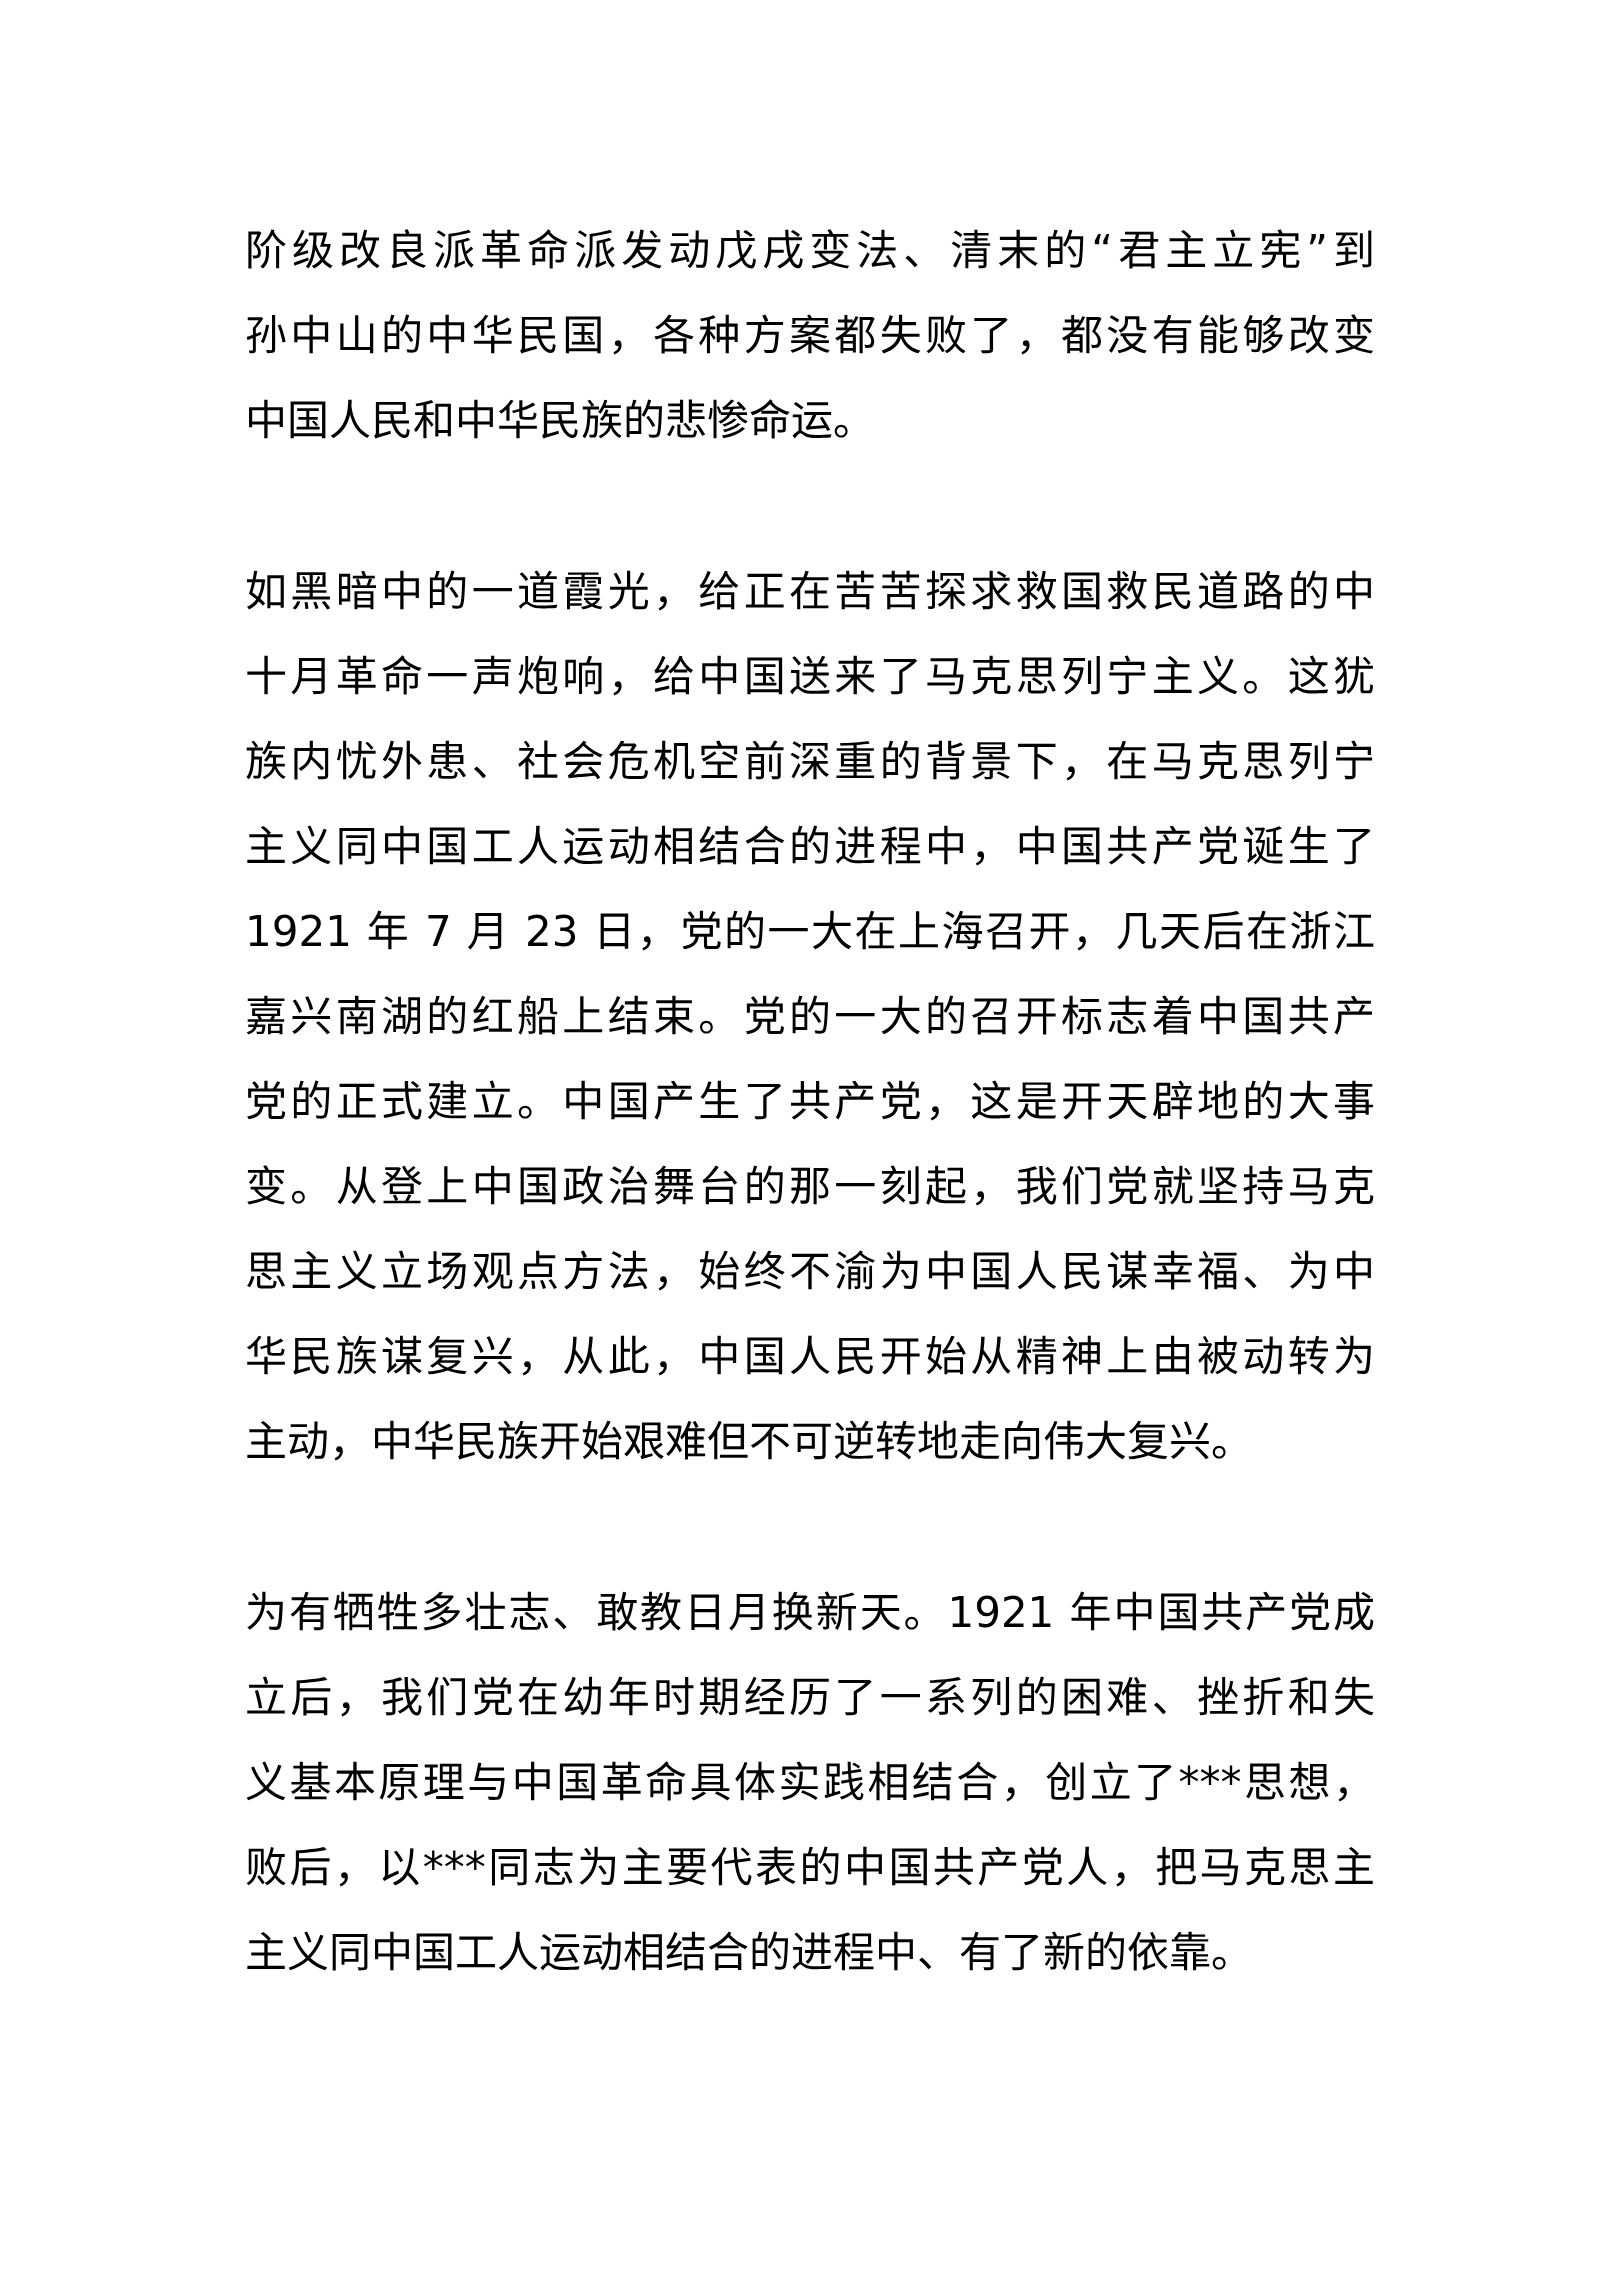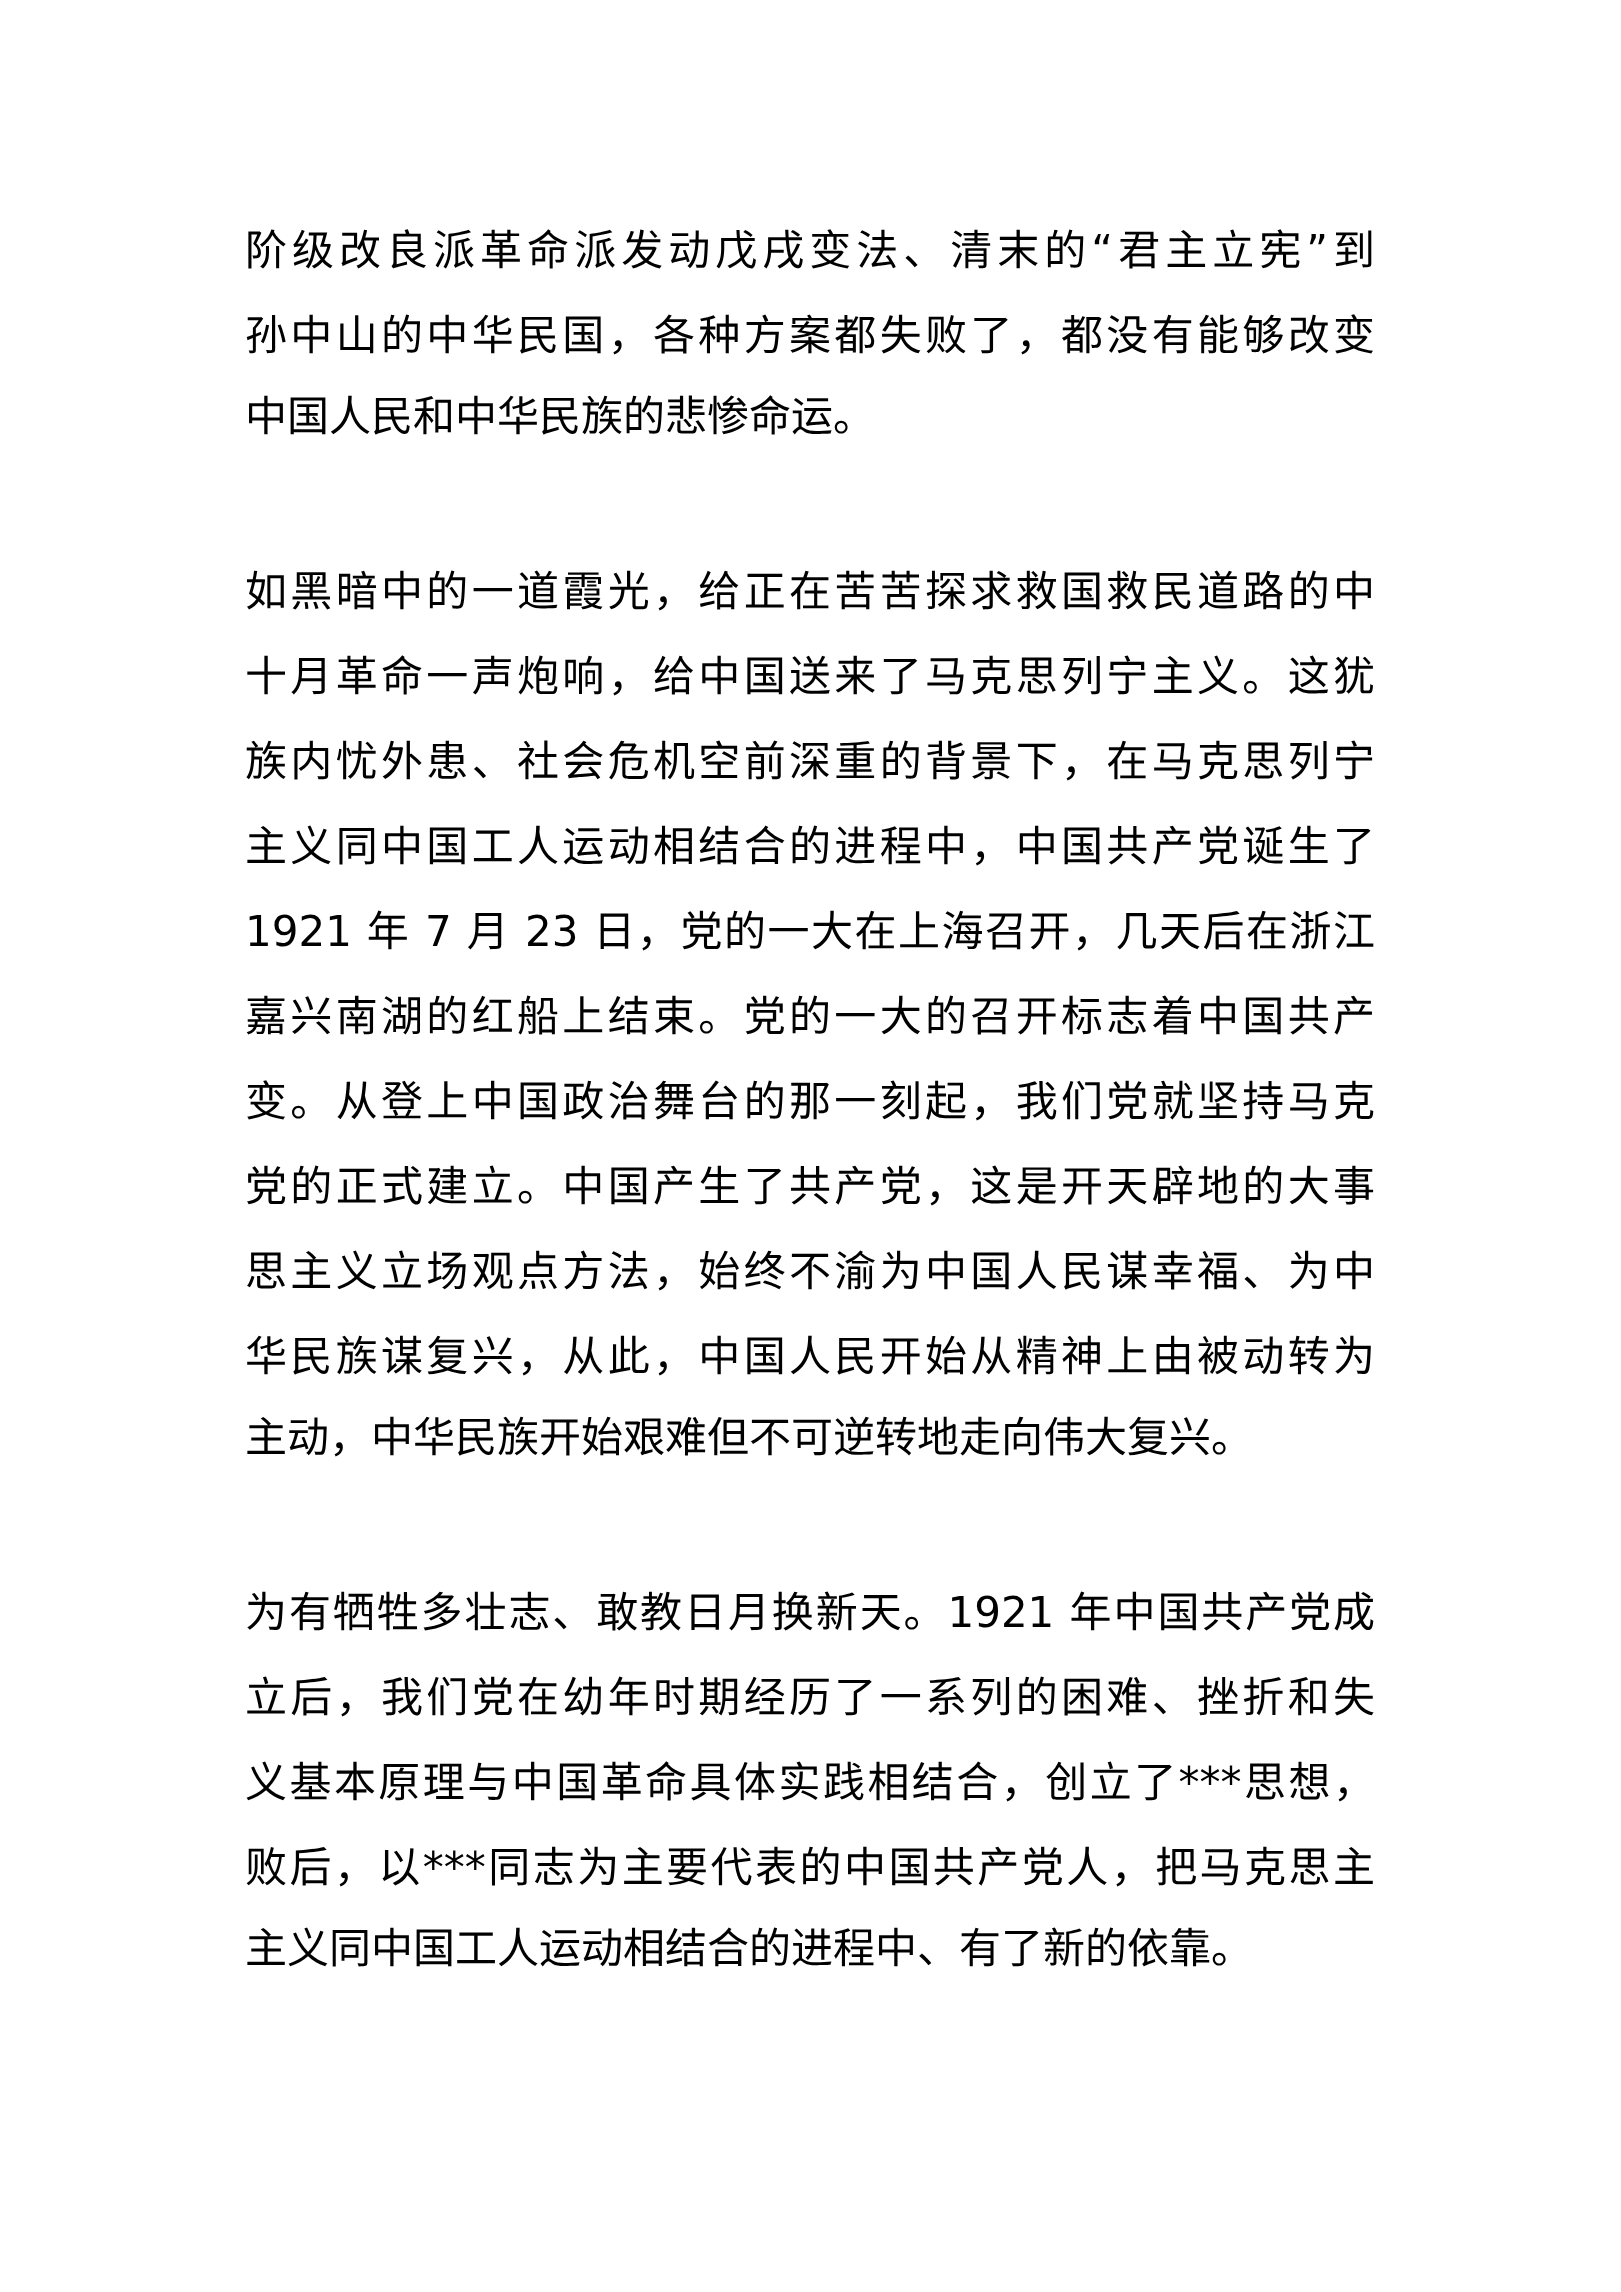--- a/index.html
+++ b/index.html
@@ -34,21 +34,20 @@
   }
   
   .line {
     text-align: justify;
     text-align-last: justify;
     -moz-text-align-last: justify;
   }
   .line.last {
     text-align: left;
     text-align-last: left;
-    font-family: Liberation Mono, monospace;
     -moz-text-align-last: left;
   }
 </style>
 </head>
 <body>
 
 <div class="page">
   <div class="text-block">
 
     <div class="para">
@@ -57,22 +56,22 @@
       <div class="line last">中国人民和中华民族的悲惨命运。</div>
     </div>
 
     <div class="para">
       <div class="line">如黑暗中的一道霞光，给正在苦苦探求救国救民道路的中</div>
       <div class="line">十月革命一声炮响，给中国送来了马克思列宁主义。这犹</div>
       <div class="line">族内忧外患、社会危机空前深重的背景下，在马克思列宁</div>
       <div class="line">主义同中国工人运动相结合的进程中，中国共产党诞生了</div>
       <div class="line">1921 年 7 月 23 日，党的一大在上海召开，几天后在浙江</div>
       <div class="line">嘉兴南湖的红船上结束。党的一大的召开标志着中国共产</div>
+      <div class="line">党的正式建立。中国产生了共产党，这是开天辟地的大事</div>
       <div class="line">变。从登上中国政治舞台的那一刻起，我们党就坚持马克</div>
-      <div class="line">党的正式建立。中国产生了共产党，这是开天辟地的大事</div>
       <div class="line">思主义立场观点方法，始终不渝为中国人民谋幸福、为中</div>
       <div class="line">华民族谋复兴，从此，中国人民开始从精神上由被动转为</div>
       <div class="line last">主动，中华民族开始艰难但不可逆转地走向伟大复兴。</div>
     </div>
 
     <div class="para">
       <div class="line">为有牺牲多壮志、敢教日月换新天。1921 年中国共产党成</div>
       <div class="line">立后，我们党在幼年时期经历了一系列的困难、挫折和失</div>
       <div class="line">义基本原理与中国革命具体实践相结合，创立了***思想，</div>
       <div class="line">败后，以***同志为主要代表的中国共产党人，把马克思主</div>

